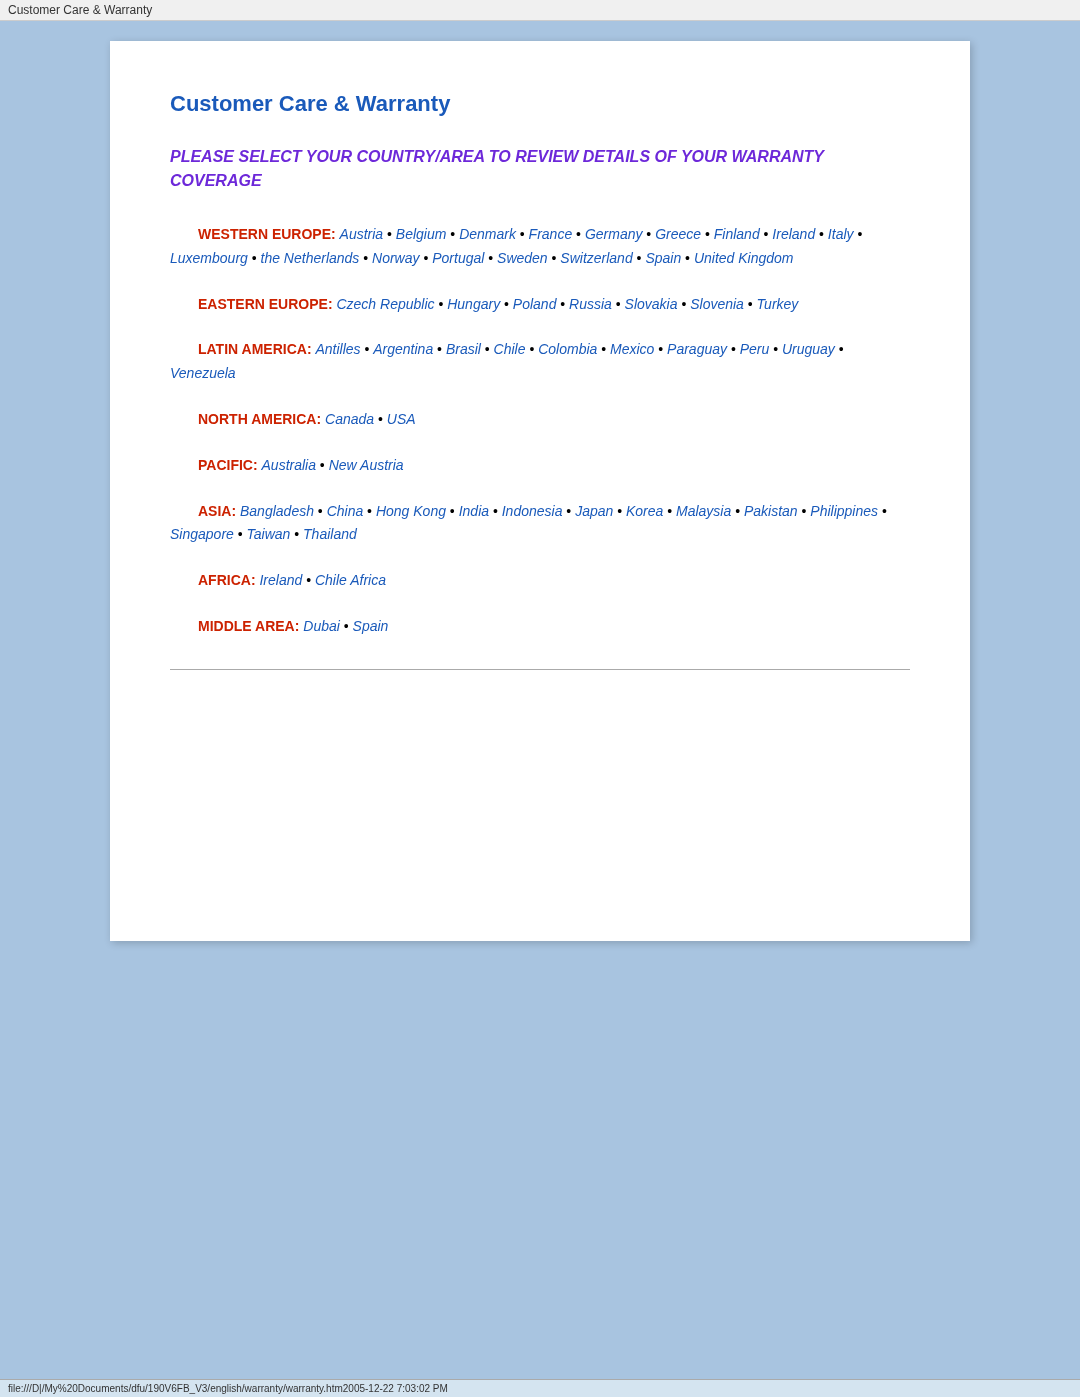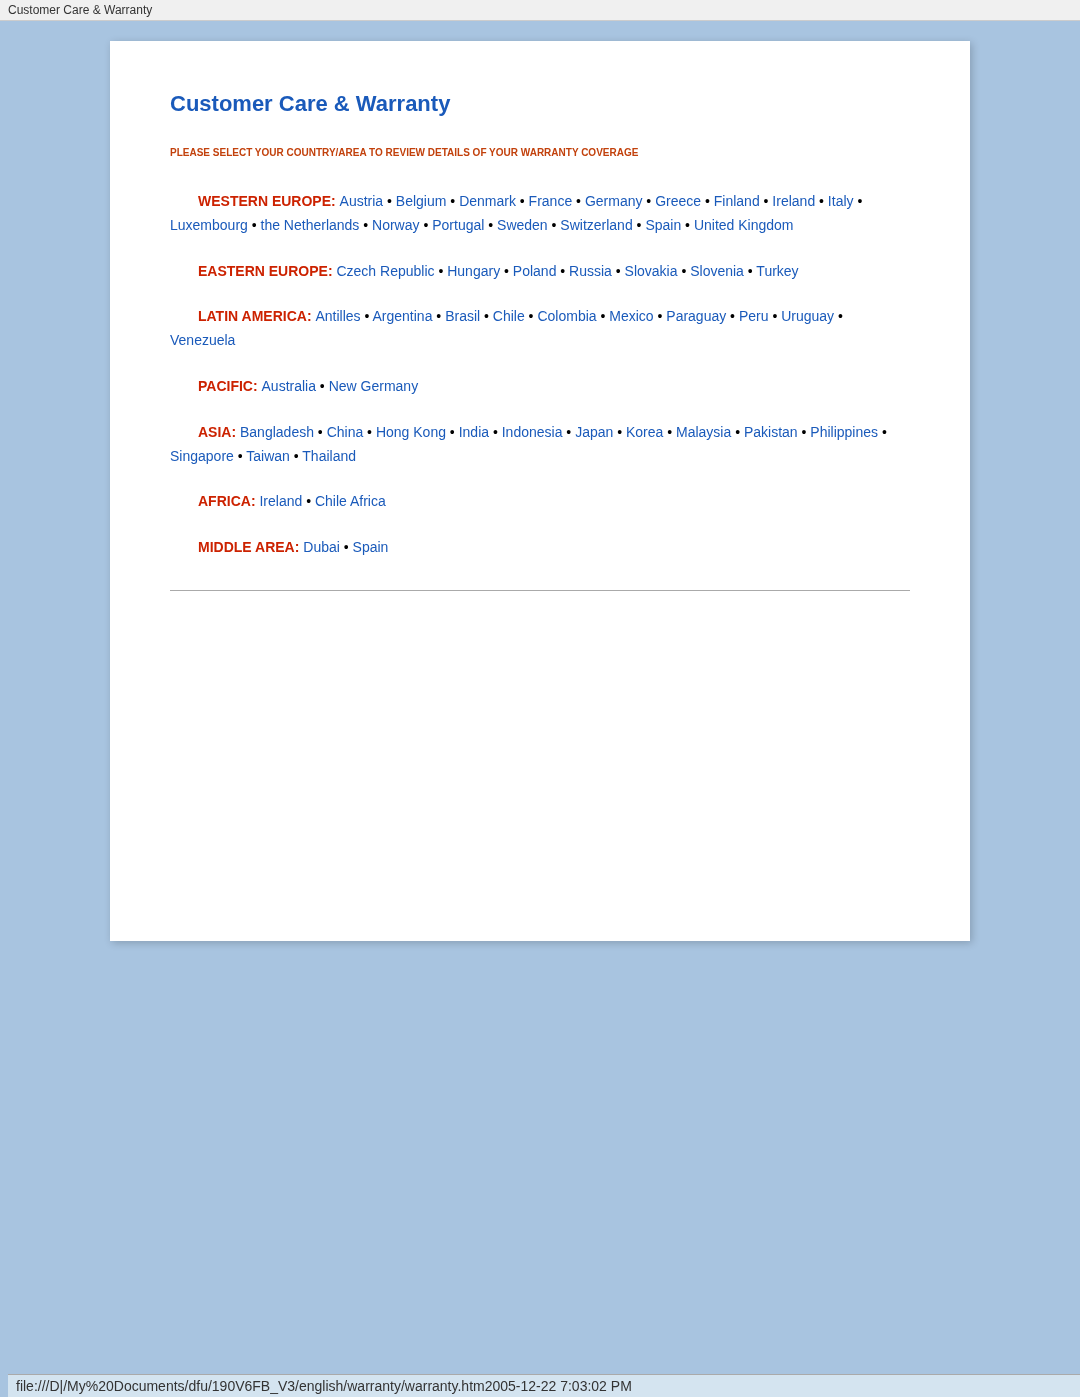--- a/index.html
+++ b/index.html
@@ -41,63 +41,64 @@
     }
 
     .page-title {
       color: #1a5aba;
       font-size: 22px;
       font-weight: bold;
       margin-bottom: 28px;
     }
 
     .subtitle {
-      font-size: 10px;
+      font-size: 16px;
       font-weight: bold;
-      color: #c2410c;
+      color: #6d28d9;
       margin-bottom: 30px;
       line-height: 1.5;
       text-transform: uppercase;
+      font-style: italic;
     }
 
     .region-block {
       margin-bottom: 22px;
       line-height: 1.7;
       font-size: 14px;
     }
 
     .region-label {
       color: #cc2200;
       font-weight: bold;
       margin-left: 28px;
     }
 
     .country-link {
       color: #1a5aba;
       text-decoration: none;
       cursor: pointer;
+      font-style: italic;
     }
 
     .separator {
       border: none;
       border-top: 1px solid #aaa;
       margin: 30px 0;
     }
 
     .status-bar {
       background-color: #d4e4f0;
       padding: 3px 8px;
-      font-size: 14px;
+      font-size: 10px;
       color: #333;
       border-top: 1px solid #aaa;
       position: fixed;
       bottom: 0;
       left: 0;
       right: 0;
-      margin-left: 8px;
     }
   </style>
 </head>
 <body>
 
 <div class="title-bar">
   <span>Customer Care &amp; Warranty</span>
 </div>
 
 <div class="browser-content">
@@ -105,21 +106,22 @@
 
     <div class="page-title">Customer Care &amp; Warranty</div>
 
     <div class="subtitle">PLEASE SELECT YOUR COUNTRY/AREA TO REVIEW DETAILS OF YOUR WARRANTY COVERAGE</div>
 
     <div id="regions-container">
 
     <div class="region-block"><span class="region-label">WESTERN EUROPE: </span><a class="country-link" href="#">Austria</a> • <a class="country-link" href="#">Belgium</a> • <a class="country-link" href="#">Denmark</a> • <a class="country-link" href="#">France</a> • <a class="country-link" href="#">Germany</a> • <a class="country-link" href="#">Greece</a> • <a class="country-link" href="#">Finland</a> • <a class="country-link" href="#">Ireland</a> • <a class="country-link" href="#">Italy</a> • <a class="country-link" href="#">Luxembourg</a> • <a class="country-link" href="#">the Netherlands</a> • <a class="country-link" href="#">Norway</a> • <a class="country-link" href="#">Portugal</a> • <a class="country-link" href="#">Sweden</a> • <a class="country-link" href="#">Switzerland</a> • <a class="country-link" href="#">Spain</a> • <a class="country-link" href="#">United Kingdom</a></div>
         <div class="region-block"><span class="region-label">EASTERN EUROPE: </span><a class="country-link" href="#">Czech Republic</a> • <a class="country-link" href="#">Hungary</a> • <a class="country-link" href="#">Poland</a> • <a class="country-link" href="#">Russia</a> • <a class="country-link" href="#">Slovakia</a> • <a class="country-link" href="#">Slovenia</a> • <a class="country-link" href="#">Turkey</a></div>
         <div class="region-block"><span class="region-label">LATIN AMERICA: </span><a class="country-link" href="#">Antilles</a> • <a class="country-link" href="#">Argentina</a> • <a class="country-link" href="#">Brasil</a> • <a class="country-link" href="#">Chile</a> • <a class="country-link" href="#">Colombia</a> • <a class="country-link" href="#">Mexico</a> • <a class="country-link" href="#">Paraguay</a> • <a class="country-link" href="#">Peru</a> • <a class="country-link" href="#">Uruguay</a> • <a class="country-link" href="#">Venezuela</a></div>
-        <div class="region-block"><span class="region-label">PACIFIC: </span><a class="country-link" href="#">Australia</a> • <a class="country-link" href="#">New Germany</a></div>
+        <div class="region-block"><span class="region-label">NORTH AMERICA: </span><a class="country-link" href="#">Canada</a> • <a class="country-link" href="#">USA</a></div>
+        <div class="region-block"><span class="region-label">PACIFIC: </span><a class="country-link" href="#">Australia</a> • <a class="country-link" href="#">New Austria</a></div>
         <div class="region-block"><span class="region-label">ASIA: </span><a class="country-link" href="#">Bangladesh</a> • <a class="country-link" href="#">China</a> • <a class="country-link" href="#">Hong Kong</a> • <a class="country-link" href="#">India</a> • <a class="country-link" href="#">Indonesia</a> • <a class="country-link" href="#">Japan</a> • <a class="country-link" href="#">Korea</a> • <a class="country-link" href="#">Malaysia</a> • <a class="country-link" href="#">Pakistan</a> • <a class="country-link" href="#">Philippines</a> • <a class="country-link" href="#">Singapore</a> • <a class="country-link" href="#">Taiwan</a> • <a class="country-link" href="#">Thailand</a></div>
         <div class="region-block"><span class="region-label">AFRICA: </span><a class="country-link" href="#">Ireland</a> • <a class="country-link" href="#">Chile Africa</a></div>
         <div class="region-block"><span class="region-label">MIDDLE AREA: </span><a class="country-link" href="#">Dubai</a> • <a class="country-link" href="#">Spain</a></div>
       </div>
 
     <hr class="separator">
 
   </div>
 </div>
 

